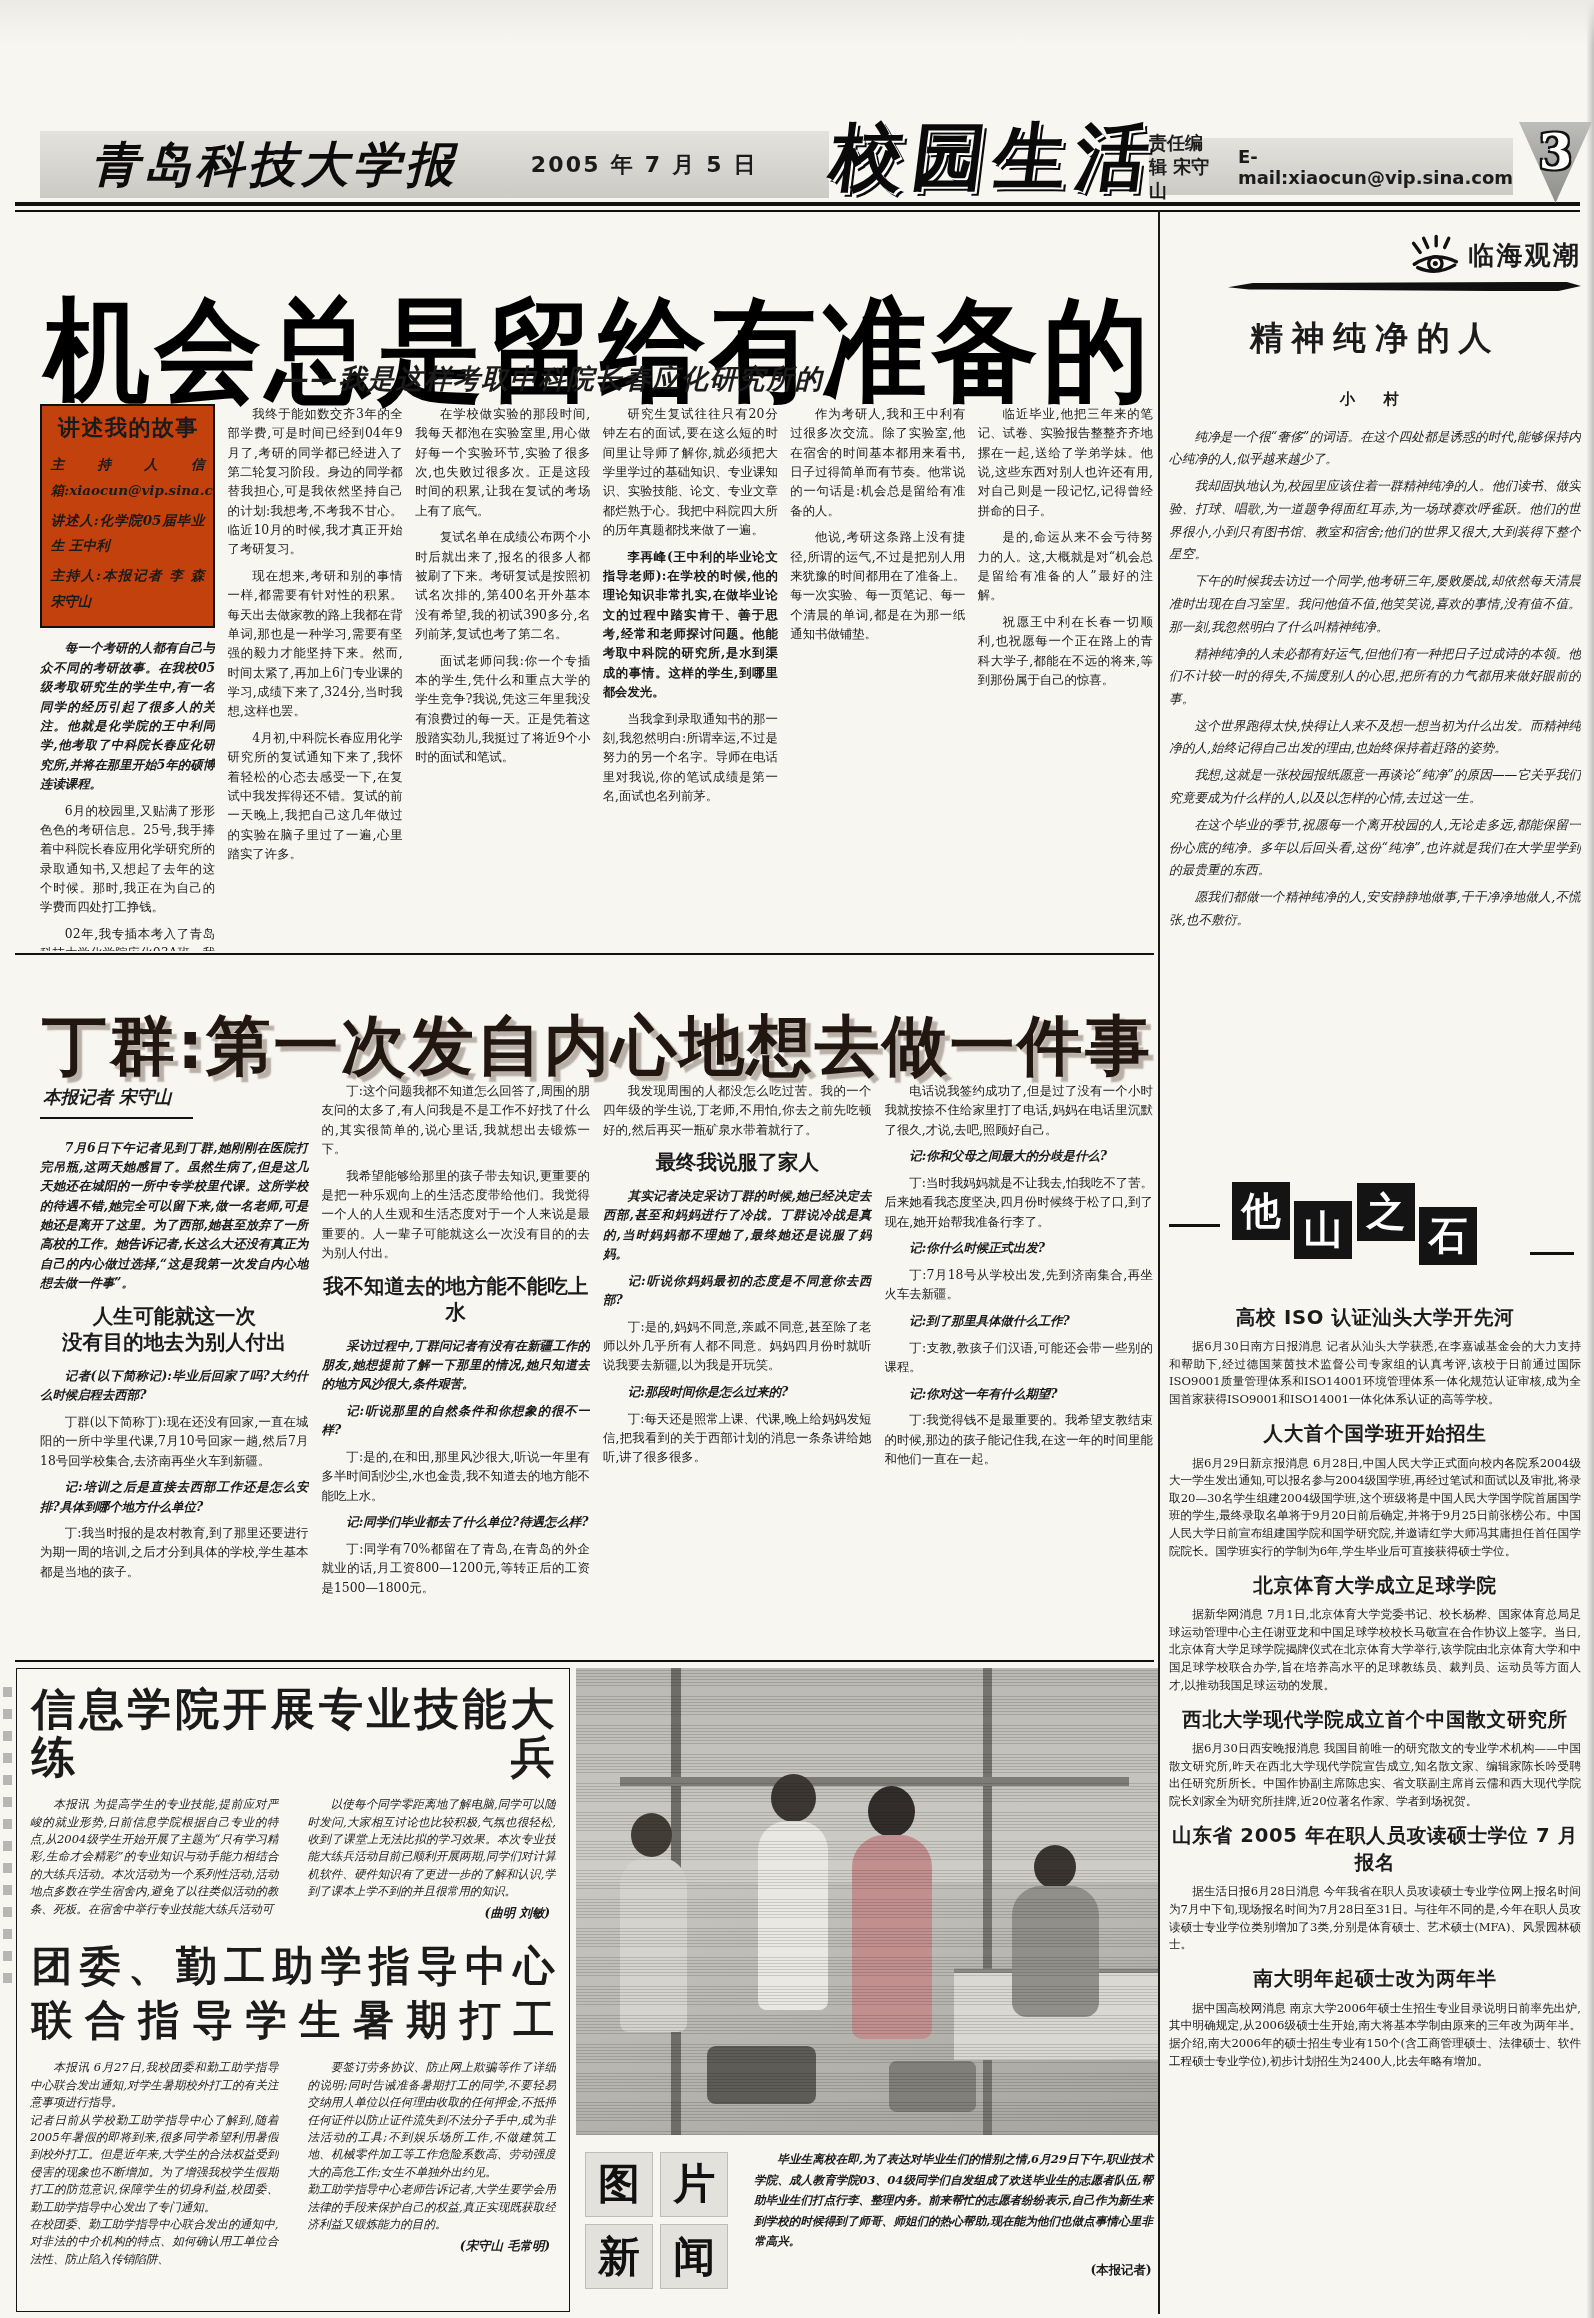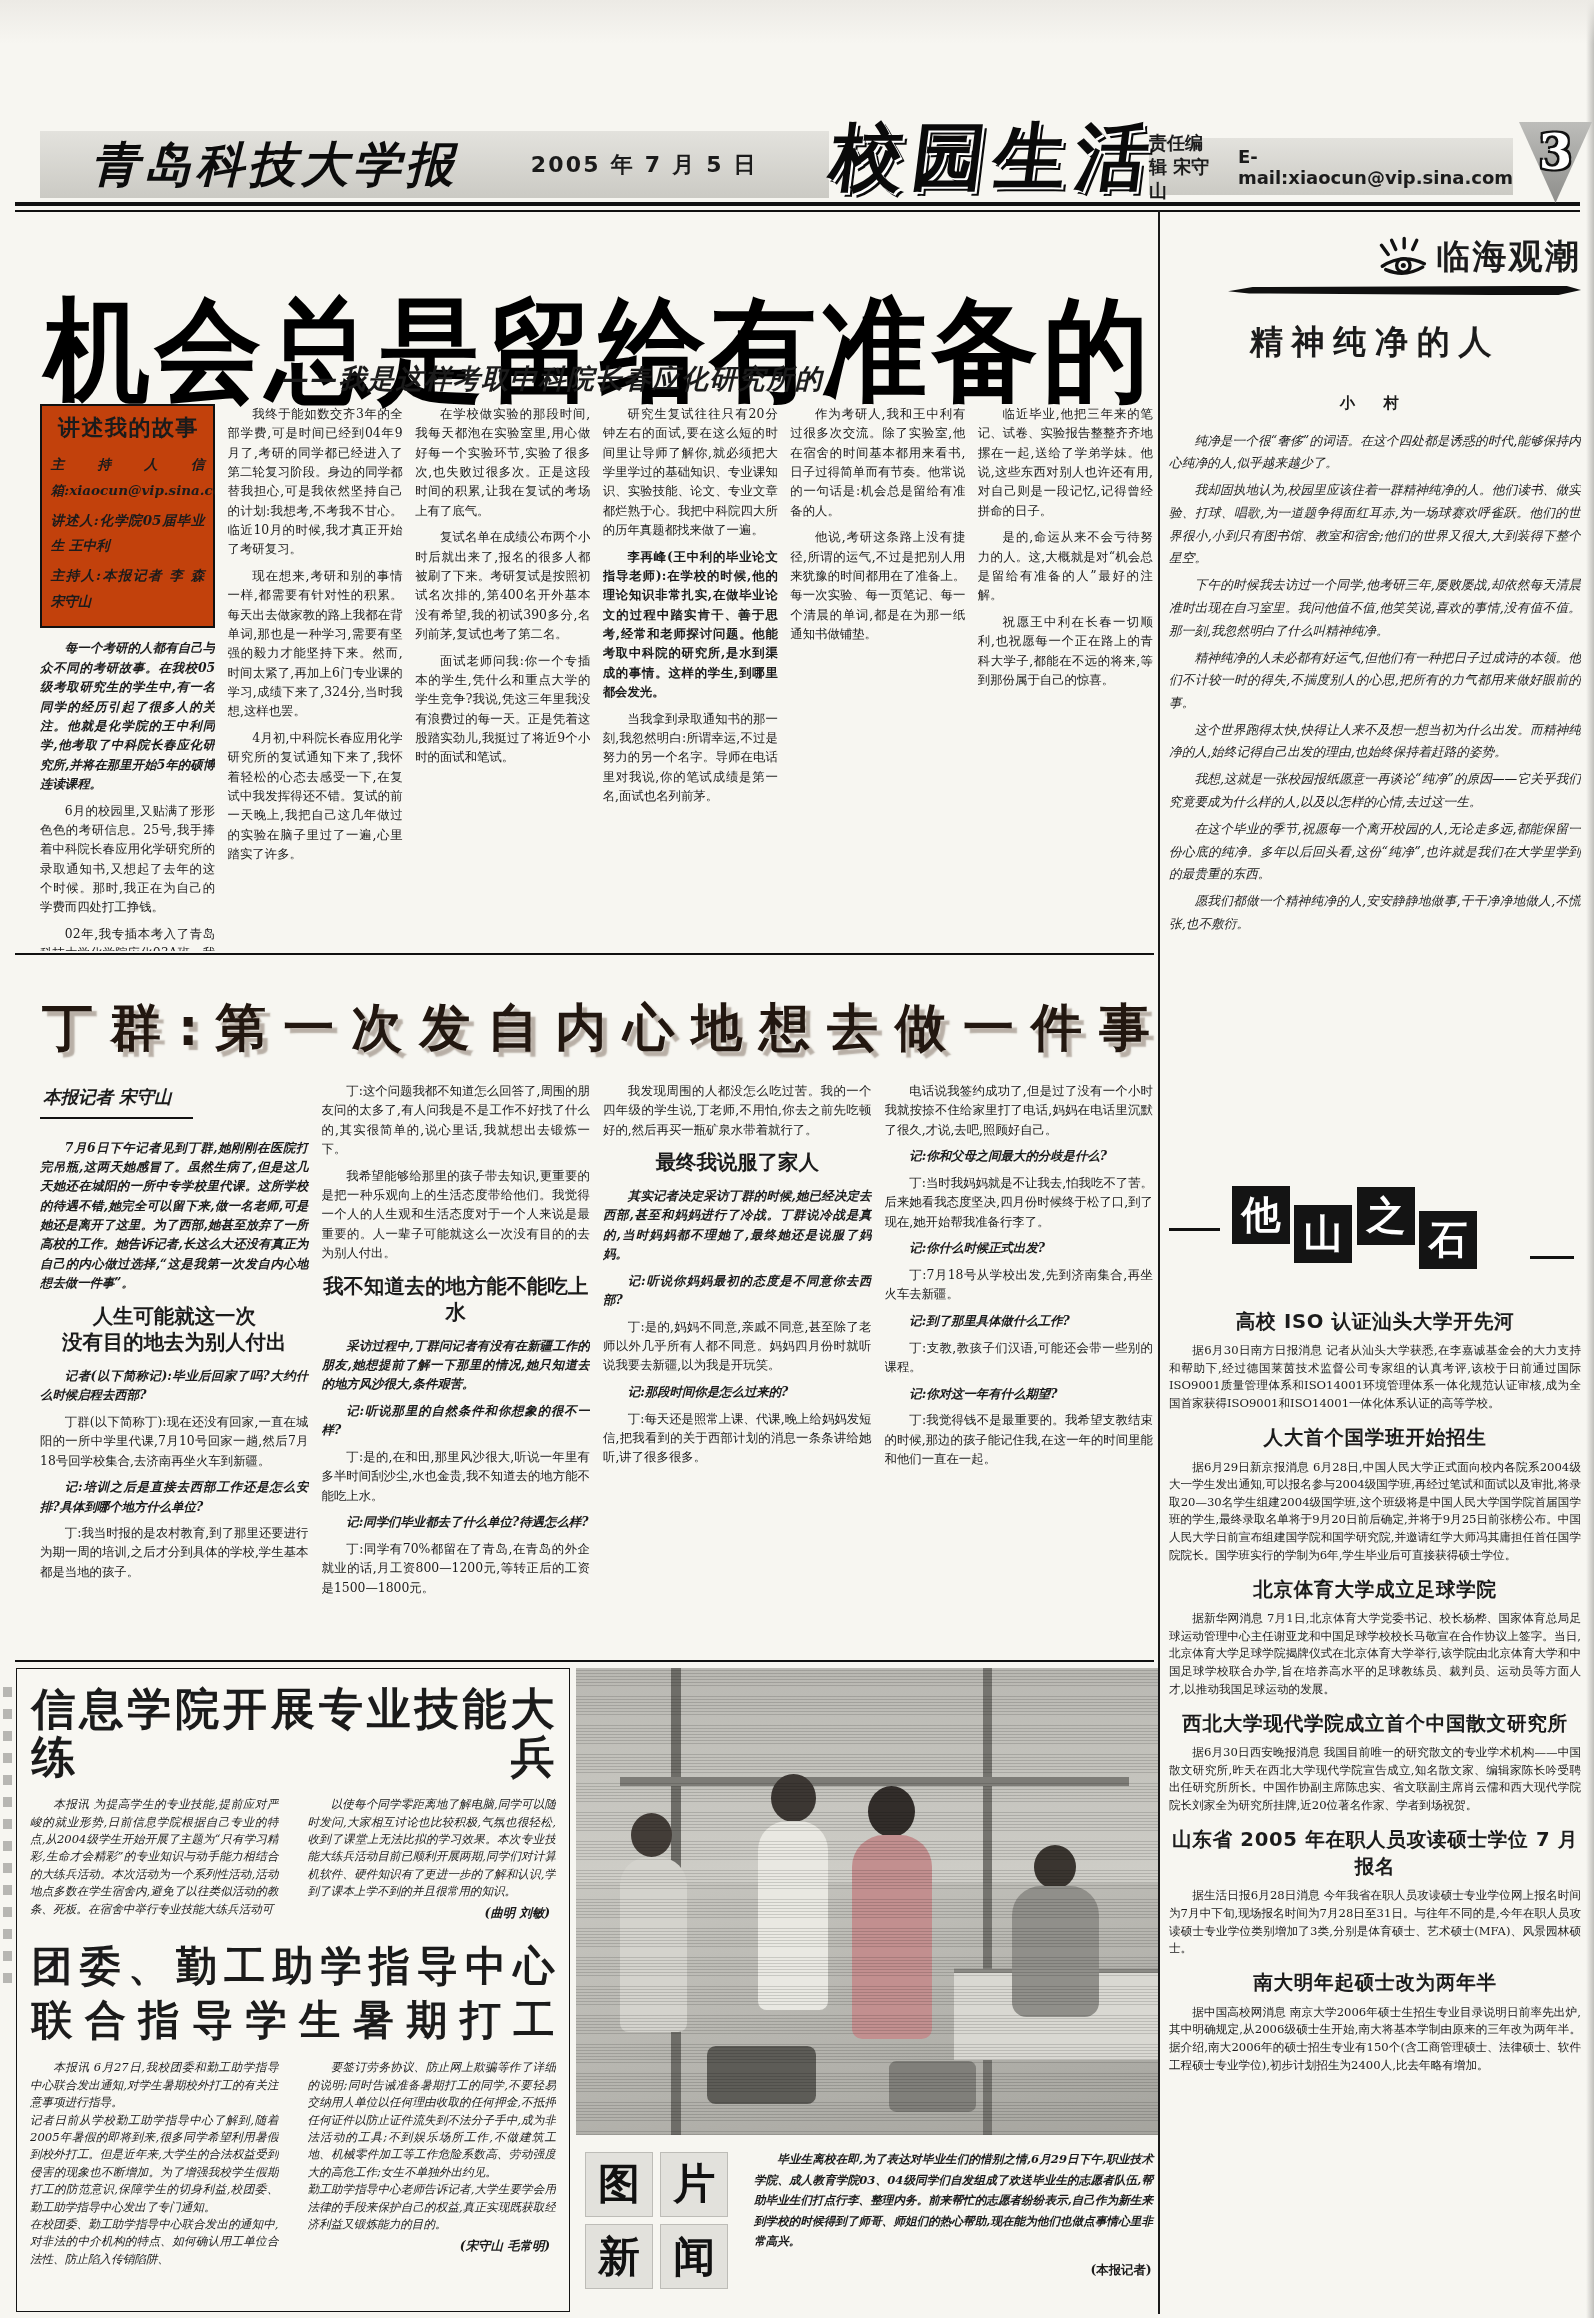--- a/index.html
+++ b/index.html
@@ -44,21 +44,21 @@
   
   .storybox{border:2.2px solid #111;padding:4.4px 8.7px 7.3px;margin-bottom:10.2px;background:#c2410c;}
   .storybox-titlerow{display:flex;align-items:center;gap:7.3px;margin:2.9px 0 8.7px;}
   .storybox-titlerow i{flex:1;height:5.1px;background:#111;}
   .storybox-title{font-size:22px;font-weight:900;letter-spacing:1.5px;white-space:nowrap;
     font-family:"DejaVu Sans","Liberation Sans",sans-serif;}
   .storybox p{font-size:13.5px;font-weight:700;font-style:italic;line-height:1.9;margin:0 0 4.4px;text-indent:0;}
 
   
   .rule-thin-top{left:14.5px;top:953px;width:1139px;height:1.5px;background:#111;}
-  .ding-headline{left:42px;top:966px;width:1108px;font-size:51px;font-weight:900;line-height:1.1;
+  .ding-headline{left:42px;top:966px;width:1108px;font-size:65px;font-weight:900;line-height:1.1;
     color:#221710;text-align:justify;text-align-last:justify;
     text-shadow:5.1px 5.1px 1.5px rgba(90,70,55,.4);}
   .ding-cols{left:40px;top:1081px;width:1113px;height:576px;display:flex;gap:13px;overflow:hidden;}
   .dcol{flex:1 1 0;overflow:hidden;}
   .byline{font-size:17.5px;font-weight:700;font-style:italic;border-bottom:2.9px solid #111;
     display:inline-block;padding:0 22px 7.3px 2.9px;margin:4.4px 0 19px;}
   .rule-thin-bot{left:14.5px;top:1660px;width:1139px;height:1.5px;background:#111;}
 
   
   .blbox{left:16px;top:1668px;width:554px;height:644px;border:1.5px solid #151515;
@@ -105,21 +105,21 @@
     justify-content:center;font-size:42px;font-weight:900;color:#111;
     font-family:"DejaVu Sans","Liberation Sans",sans-serif;}
   .pnews-cap{position:absolute;left:172px;top:2.9px;width:399px;font-size:11.6px;line-height:1.78;
     text-align:justify;font-style:italic;font-weight:600;text-indent:2em;margin:0;}
   .pnews-sig{position:absolute;right:7.3px;top:116px;font-weight:900;font-size:12.4px;}
 
   
   .vrule{left:1158px;top:210px;width:1.5px;height:2104px;background:#1a1a1a;}
   .rcol{left:1169px;top:224px;width:412px;height:2087px;overflow:hidden;}
   .lh-row{display:flex;justify-content:flex-end;align-items:center;gap:8.7px;margin-top:10.2px;}
-  .lh-label{font-size:34px;font-weight:900;letter-spacing:2.2px;
+  .lh-label{font-size:26px;font-weight:900;letter-spacing:2.2px;
     font-family:Liberation Serif, serif;}
   .brush{margin:5.8px 0 0 auto;width:353px;height:9.5px;background:#101010;
     clip-path:polygon(0 55%,7% 10%,96% 0,100% 42%,93% 100%,6% 78%);}
   .essay-title{text-align:center;font-size:33px;font-weight:900;letter-spacing:8.7px;margin-top:25px;}
   .essay-author{text-align:center;font-size:15.3px;font-weight:700;letter-spacing:11.6px;margin-top:10.2px;}
   .essay-body{margin-top:16px;height:743px;overflow:hidden;}
   .essay-body p{font-size:12.7px;line-height:1.78;text-align:justify;text-indent:2em;
     font-style:italic;margin:0 0 4.4px;}
 
   .tashan{position:relative;height:93px;margin-top:13px;}

